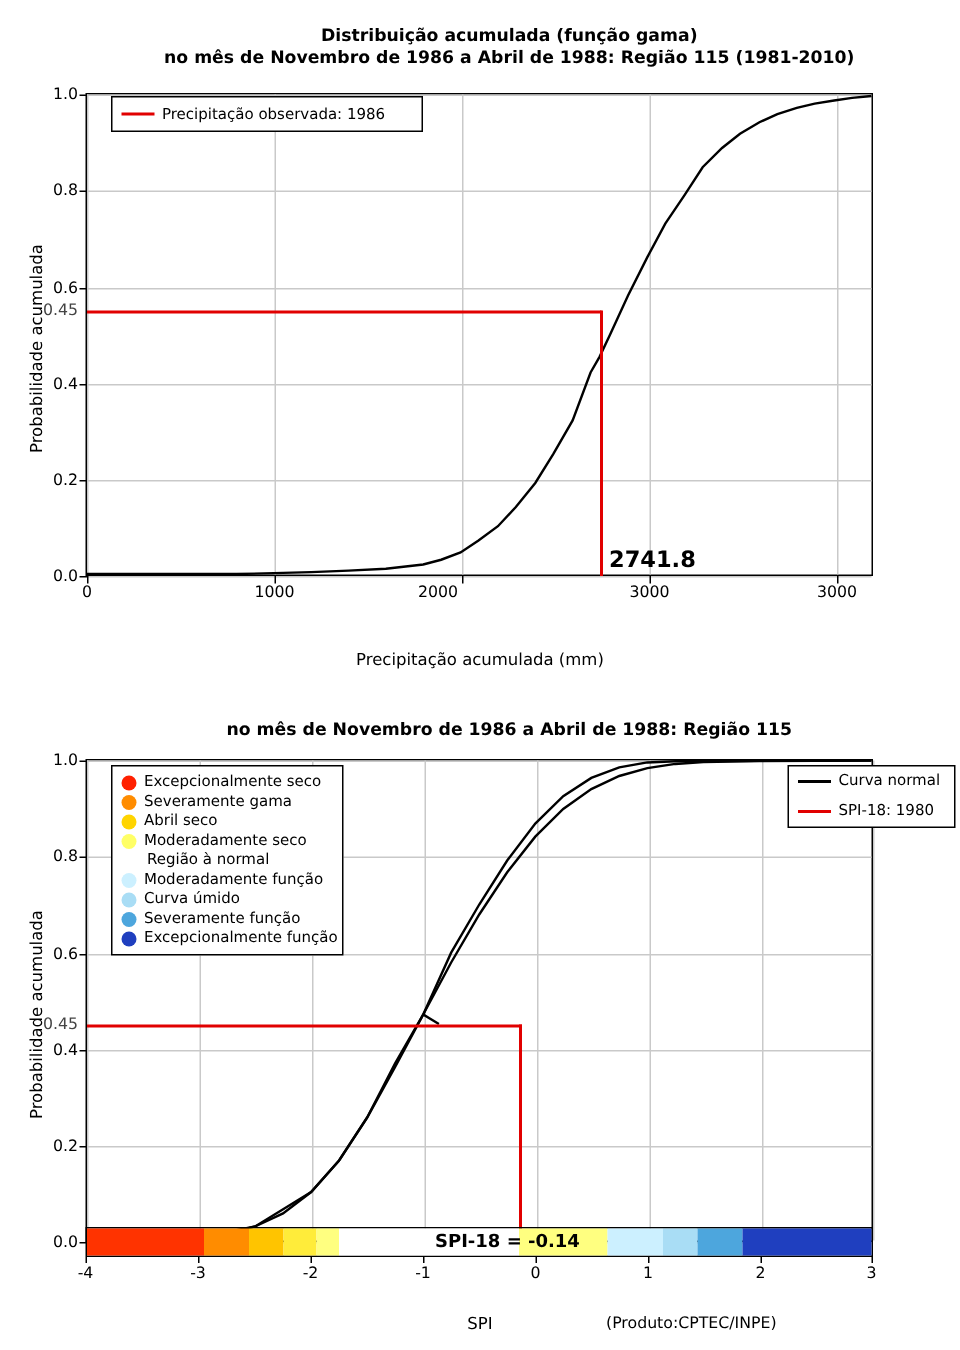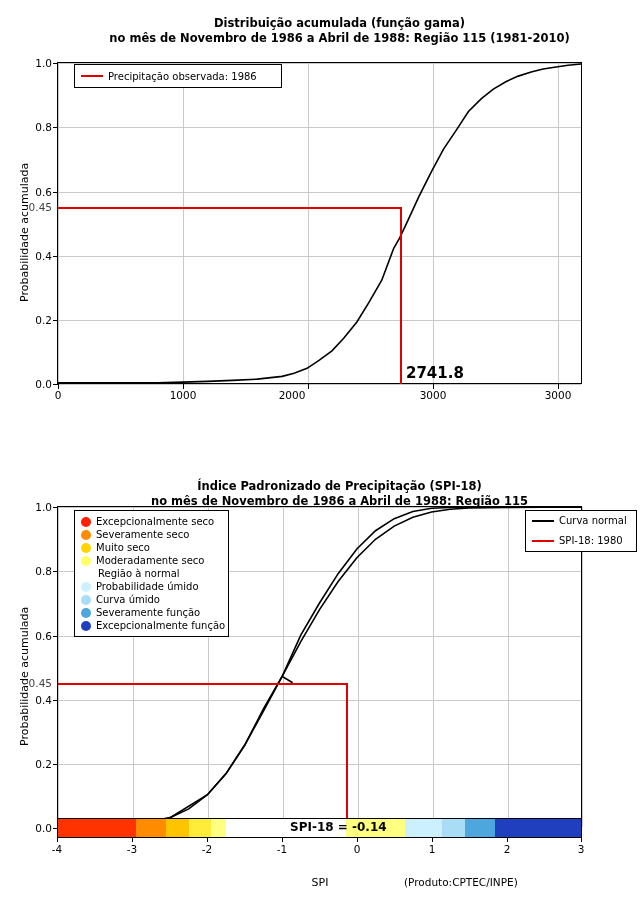--- a/index.html
+++ b/index.html
@@ -199,26 +199,26 @@
       <div class="xtick" style="left:500px;">3000</div>
   </div>
 
   <div class="legend-box" id="legend-top">
     <div class="legend-row">
       <span class="legend-line" style="background:#e10000;"></span>
       <span>Precipitação observada: 1986</span>
     </div>
   </div>
 
+  <div class="axis-title" style="left:160px;top:433px;width:320px;">Precipitação acumulada (mm)</div>
   <div class="axis-title yaxis-title" style="left:18px;top:302px;">Probabilidade acumulada</div>
 </div>
 
 <div class="panel" id="panel-bottom">
   <div class="title" id="bottom-title">
-    <div>Índice Padronizado de Precipitação (SPI-18)</div>
     <div>no mês de Novembro de 1986 a Abril de 1988: Região 115</div>
   </div>
 </div>
 
 <div class="plot" id="plot-bottom">
 
   <div class="grid-v" style="left:0px;"></div>
   <div class="grid-v" style="left:75px;"></div>
   <div class="grid-v" style="left:150px;"></div>
   <div class="grid-v" style="left:225px;"></div>
@@ -294,37 +294,37 @@
 <div class="axis-title yaxis-title" style="left:18px;top:746px;">Probabilidade acumulada</div>
 <div id="produto">(Produto:CPTEC/INPE)</div>
 
 <div class="legend-box" id="legend-classes">
   <div class="legend-row">
     <span class="legend-swatch" style="background:#ff2000;"></span>
     <span>Excepcionalmente seco</span>
   </div>
   <div class="legend-row">
     <span class="legend-swatch" style="background:#ff8c00;"></span>
-    <span>Severamente seco</span>
+    <span>Severamente gama</span>
   </div>
   <div class="legend-row">
     <span class="legend-swatch" style="background:#ffd400;"></span>
-    <span>Muito seco</span>
+    <span>Abril seco</span>
   </div>
   <div class="legend-row">
     <span class="legend-swatch" style="background:#ffff66;"></span>
     <span>Moderadamente seco</span>
   </div>
   <div class="legend-row">
     <span class="legend-swatch" style="background:#ffffff;border:1px solid #fff;"></span>
     <span>Região à normal</span>
   </div>
   <div class="legend-row">
     <span class="legend-swatch" style="background:#ccf0ff;"></span>
-    <span>Probabilidade úmido</span>
+    <span>Moderadamente função</span>
   </div>
   <div class="legend-row">
     <span class="legend-swatch" style="background:#a9ddf5;"></span>
     <span>Curva úmido</span>
   </div>
   <div class="legend-row">
     <span class="legend-swatch" style="background:#4da6dd;"></span>
     <span>Severamente função</span>
   </div>
   <div class="legend-row">

